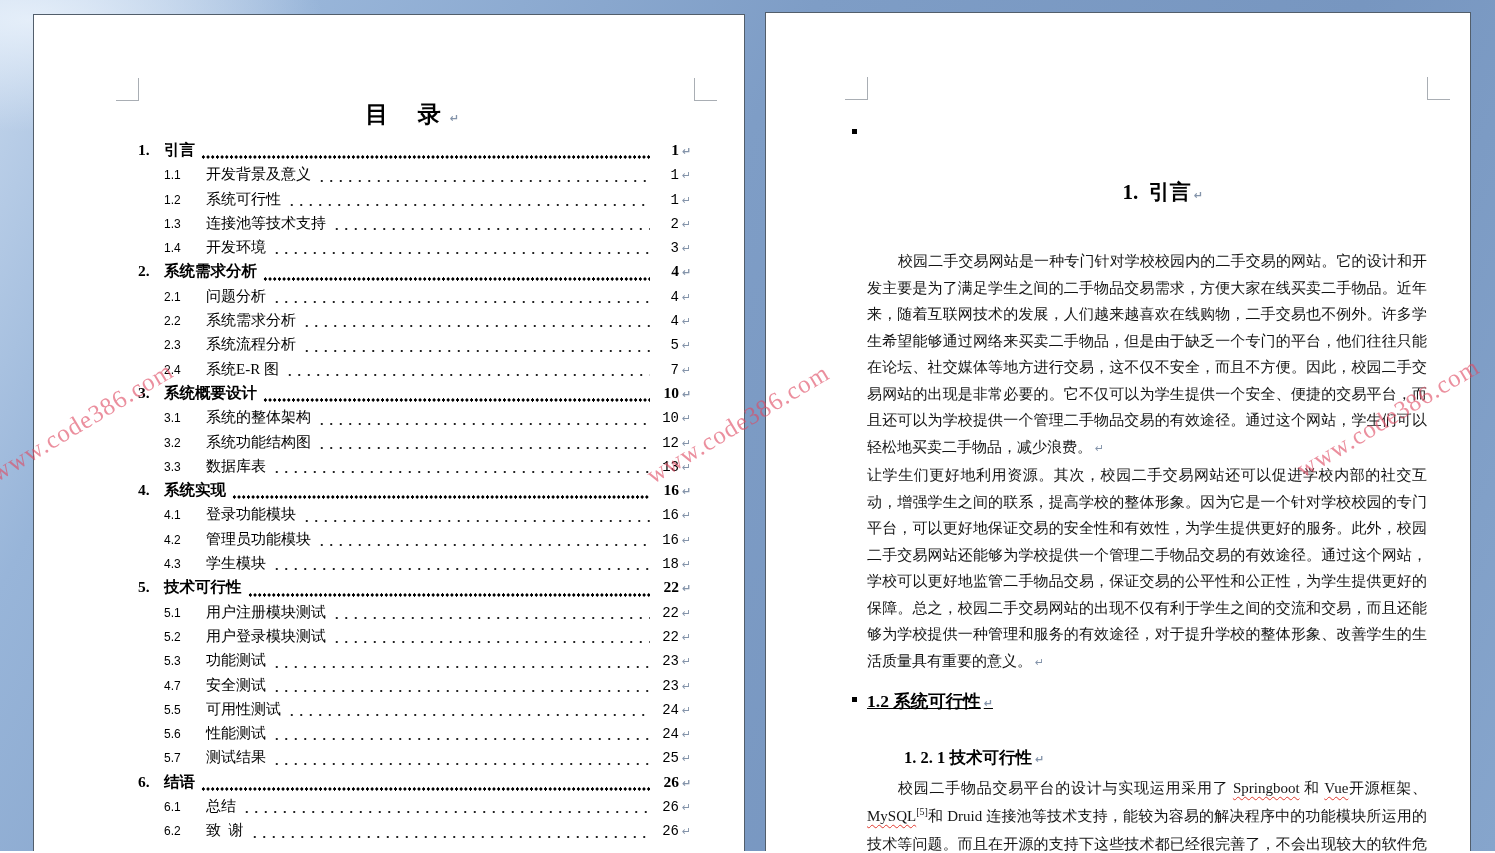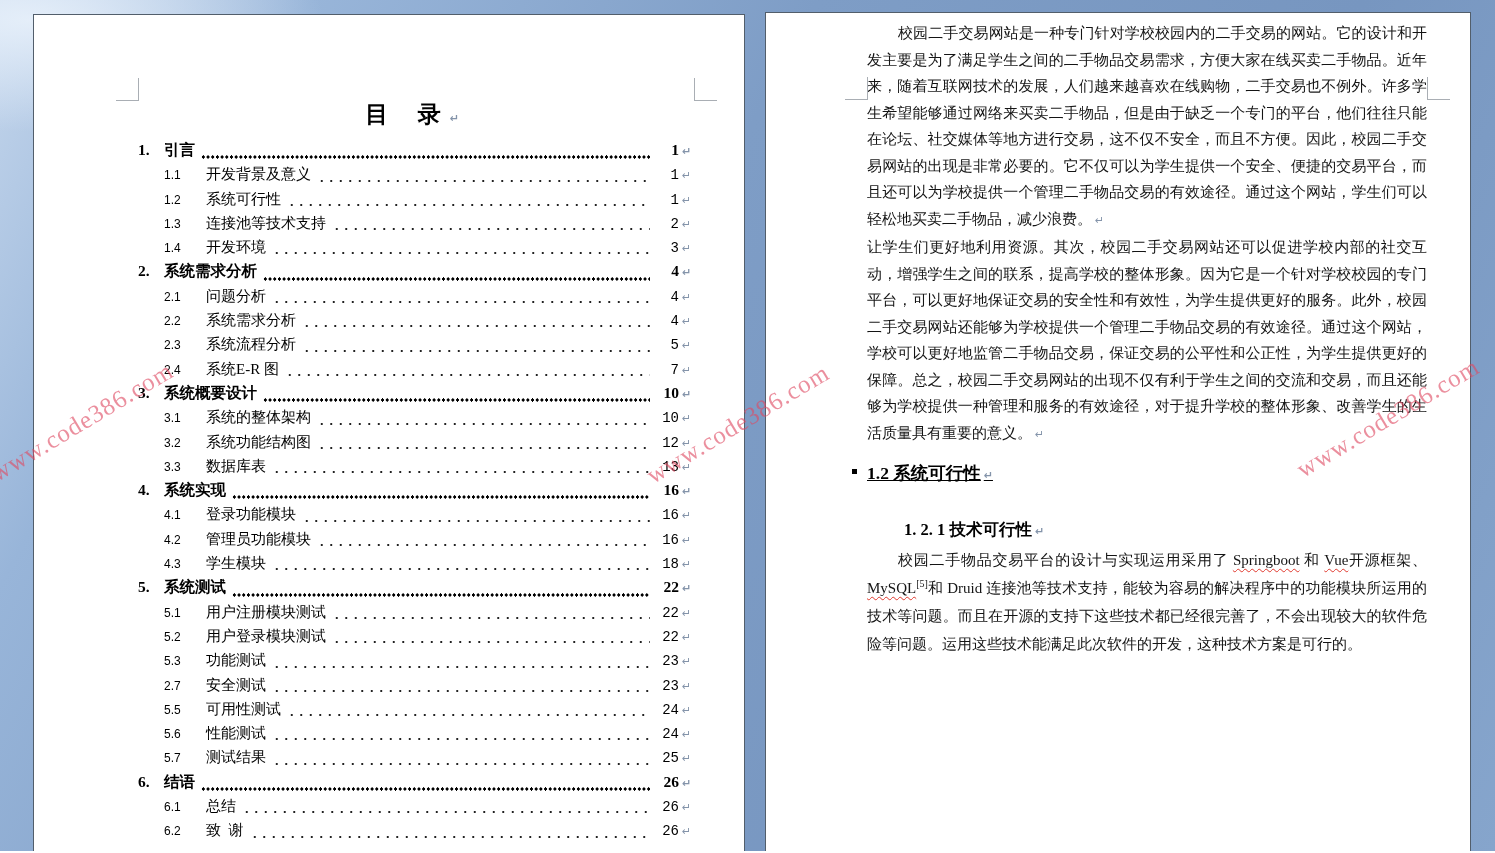--- a/index.html
+++ b/index.html
@@ -246,21 +246,21 @@
         <div class="toc-row" data-level="2">
           <span class="toc-num">4.3</span>
           <span class="toc-label">学生模块</span>
           <span class="toc-leader"></span>
           <span class="toc-page">18</span>
           <span class="ret">↵</span>
         </div>
 
         <div class="toc-row" data-level="1">
           <span class="toc-num">5.</span>
-          <span class="toc-label">系统测试</span>
+          <span class="toc-label">技术可行性</span>
           <span class="toc-leader"></span>
           <span class="toc-page">22</span>
           <span class="ret">↵</span>
         </div>
 
         <div class="toc-row" data-level="2">
           <span class="toc-num">5.1</span>
           <span class="toc-label">用户注册模块测试</span>
           <span class="toc-leader"></span>
           <span class="toc-page">22</span>
@@ -277,21 +277,21 @@
 
         <div class="toc-row" data-level="2">
           <span class="toc-num">5.3</span>
           <span class="toc-label">功能测试</span>
           <span class="toc-leader"></span>
           <span class="toc-page">23</span>
           <span class="ret">↵</span>
         </div>
 
         <div class="toc-row" data-level="2">
-          <span class="toc-num">2.7</span>
+          <span class="toc-num">4.7</span>
           <span class="toc-label">安全测试</span>
           <span class="toc-leader"></span>
           <span class="toc-page">23</span>
           <span class="ret">↵</span>
         </div>
 
         <div class="toc-row" data-level="2">
           <span class="toc-num">5.5</span>
           <span class="toc-label">可用性测试</span>
           <span class="toc-leader"></span>
@@ -343,20 +343,24 @@
     <div class="cursor-row">
       
       
     </div>
   </div>
 
   <div class="page page-right">
     <span class="cmark tl" style="left:79px;  top:64px;"></span>
     <span class="cmark tr" style="left:661px; top:64px;"></span>
 
+    <div class="chapter">
+      <span class="stylemark mark-chapter"></span>
+      <span>1.  引言</span><span class="ret">↵</span>
+    </div>
 
 
     <p class="para indent para-a"><span>校园二手交易网站是一种专门针对学校校园内的二手交易的网站。它的设计和开发主要是为了满足学生之间的二手物品交易需求，方便大家在线买卖二手物品。近年来，随着互联网技术的发展，人们越来越喜欢在线购物，二手交易也不例外。许多学生希望能够通过网络来买卖二手物品，但是由于缺乏一个专门的平台，他们往往只能在论坛、社交媒体等地方进行交易，这不仅不安全，而且不方便。因此，校园二手交易网站的出现是非常必要的。它不仅可以为学生提供一个安全、便捷的交易平台，而且还可以为学校提供一个管理二手物品交易的有效途径。通过这个网站，学生们可以轻松地买卖二手物品，减少浪费。</span><span class="ret">↵</span></p>
 
     <p class="para"><span>让学生们更好地利用资源。其次，校园二手交易网站还可以促进学校内部的社交互动，增强学生之间的联系，提高学校的整体形象。因为它是一个针对学校校园的专门平台，可以更好地保证交易的安全性和有效性，为学生提供更好的服务。此外，校园二手交易网站还能够为学校提供一个管理二手物品交易的有效途径。通过这个网站，学校可以更好地监管二手物品交易，保证交易的公平性和公正性，为学生提供更好的保障。总之，校园二手交易网站的出现不仅有利于学生之间的交流和交易，而且还能够为学校提供一种管理和服务的有效途径，对于提升学校的整体形象、改善学生的生活质量具有重要的意义。</span><span class="ret">↵</span></p>
 
     <div class="h2 s12">
       <span class="stylemark mark-s12"></span>
       <span>1.2 系统可行性</span><span class="ret">↵</span>
     </div>

